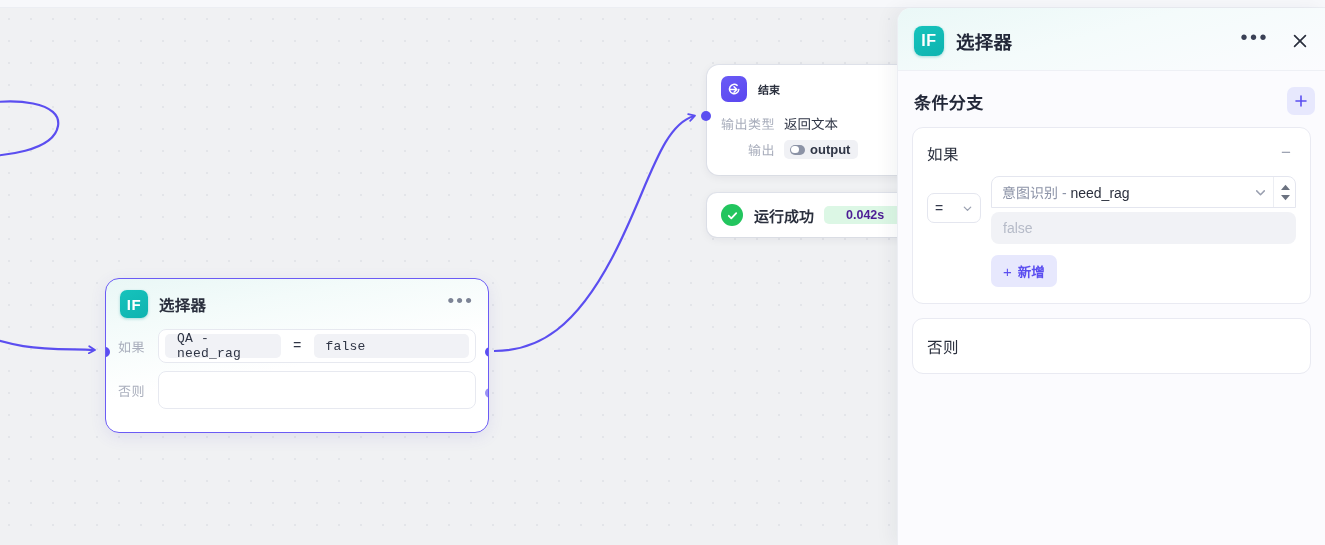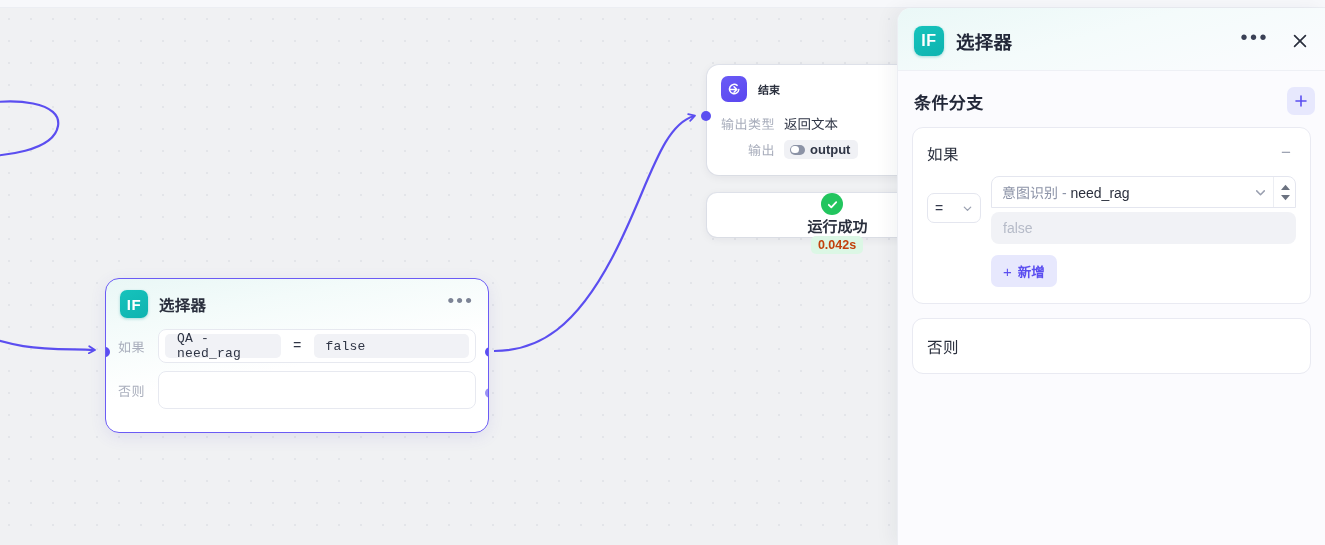--- a/index.html
+++ b/index.html
@@ -240,44 +240,43 @@
   
   .node-status {
     left: 707px;
     top: 185px;
     width: 250px;
     height: 44px;
     border-radius: 10px;
     display: flex;
     align-items: center;
     padding: 0 14px;
-    flex-direction: column;
   }
   .ok-icon {
     width: 22px; height: 22px;
     border-radius: 50%;
     background: #22c55e;
     flex: none;
     display: flex;
     align-items: center;
     justify-content: center;
   }
   .status-text {
     margin-left: 11px;
     font-size: 15px;
     color: #2a2f3d;
     font-weight: 600;
   }
   .status-time {
     margin-left: 10px;
     background: #dcf7e5;
-    color: #c2410c;
+    color: #4c1d95;
     font-size: 12.5px;
     border-radius: 5px;
-    padding: 2px 7px;
+    padding: 2px 22px;
     font-weight: 600;
   }
 
   
   .panel {
     position: absolute;
     left: 897px;
     top: 8px;
     width: 428px;
     height: 537px;

